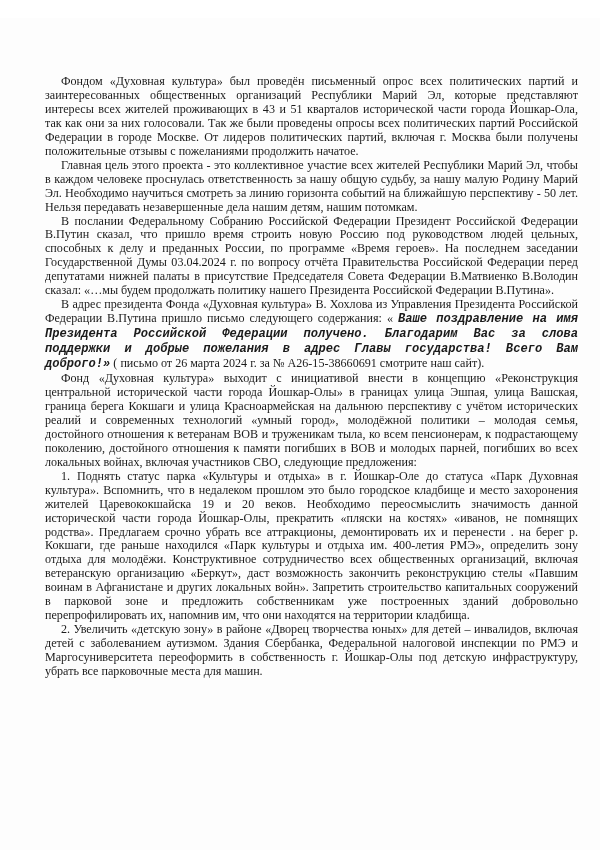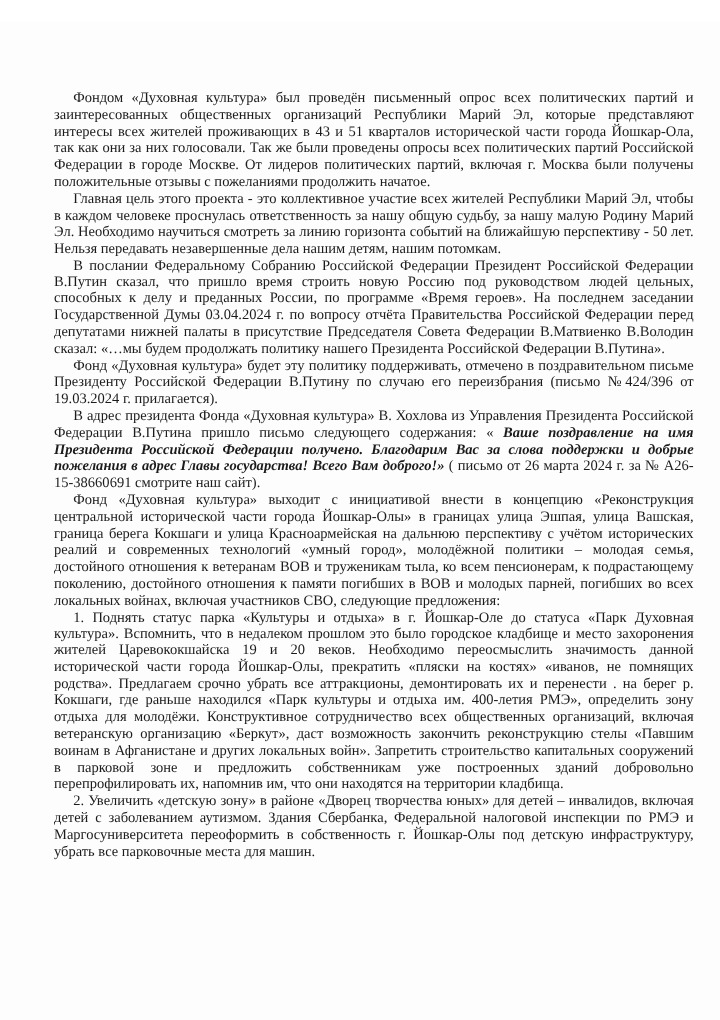--- a/index.html
+++ b/index.html
@@ -22,29 +22,28 @@
     margin-top: 18px;
   }
   .body-text .para {
     margin: 0;
     text-align: justify;
     text-indent: 16px;
     hyphens: none;
   }
   .seg-regular { font-weight: normal; font-style: normal; }
   .seg-bold { font-weight: normal; font-style: normal; }
-  .seg-bold-italic { font-weight: bold; font-style: italic; }
+  .seg-bold-italic { font-weight: bold; font-style: italic; font-family: Liberation Mono, monospace; }
 </style>
 </head>
 <body>
 
 <div class="page">
   <div class="body-text">
       <p class="para"><span class="seg-regular">Фондом «Духовная культура» был проведён письменный опрос всех политических партий и заинтересованных общественных организаций Республики Марий Эл, которые представляют интересы всех жителей проживающих в 43 и 51 кварталов исторической части города Йошкар-Ола, так как они за них голосовали. Так же были проведены опросы всех политических партий Российской Федерации в городе Москве. От лидеров политических партий, включая г. Москва  были получены положительные отзывы с пожеланиями продолжить начатое.</span></p>
       <p class="para"><span class="seg-bold">Главная цель этого проекта - это коллективное участие всех жителей Республики Марий Эл, чтобы в каждом человеке проснулась ответственность за нашу общую судьбу, за нашу малую Родину Марий Эл. Необходимо научиться смотреть за линию горизонта событий на ближайшую перспективу - 50 лет. Нельзя передавать незавершенные дела нашим детям, нашим потомкам.</span></p>
       <p class="para"><span class="seg-regular">В послании Федеральному Собранию Российской Федерации Президент Российской Федерации В.Путин сказал, что пришло время строить новую Россию под руководством людей цельных, способных к делу и преданных России, по программе </span><span class="seg-bold">«Время героев».</span><span class="seg-regular"> На последнем заседании Государственной Думы 03.04.2024 г. по вопросу отчёта Правительства Российской Федерации перед депутатами нижней палаты в присутствие Председателя Совета Федерации В.Матвиенко  В.Володин сказал: «…мы будем продолжать политику нашего Президента Российской Федерации В.Путина».</span></p>
-      <p class="para"><span class="seg-regular">Фонд «Духовная культура» будет эту политику поддерживать, отмечено в поздравительном  письме Президенту  Российской Федерации В.Путину по случаю его переизбрания  (письмо №424/396 от 19.03.2024 г. прилагается).</span></p>
       <p class="para"><span class="seg-regular">В адрес президента Фонда «Духовная культура» В. Хохлова из Управления Президента Российской Федерации В.Путина пришло письмо следующего содержания: « </span><span class="seg-bold-italic">Ваше поздравление на имя Президента Российской Федерации получено. Благодарим Вас за слова поддержки и добрые пожелания в адрес Главы государства! Всего Вам доброго!»</span><span class="seg-regular"> ( письмо от 26 марта 2024 г. за № А26-15-38660691 смотрите наш сайт).</span></p>
       <p class="para"><span class="seg-regular">Фонд  «Духовная  культура»  выходит  с  инициативой  внести  в  концепцию </span><span class="seg-bold">«Реконструкция центральной исторической части города Йошкар-Олы»</span><span class="seg-regular"> в границах улица Эшпая, улица Вашская, граница берега Кокшаги и улица Красноармейская на дальнюю перспективу с учётом исторических реалий и современных технологий «умный город», молодёжной политики – молодая семья, достойного  отношения к ветеранам ВОВ и труженикам тыла, ко всем пенсионерам, к подрастающему поколению, достойного отношения к памяти погибших в ВОВ и молодых парней, погибших во всех локальных войнах, включая участников СВО, следующие предложения:</span></p>
       <p class="para"><span class="seg-regular">1. Поднять статус парка «Культуры и отдыха» в г. Йошкар-Оле до статуса «Парк Духовная культура». Вспомнить, что в недалеком прошлом это было городское кладбище и  место  захоронения  жителей  Царевококшайска  19  и  20  веков.  Необходимо переосмыслить значимость данной исторической части города Йошкар-Олы, прекратить «пляски на костях» «иванов, не помнящих родства». Предлагаем срочно убрать все аттракционы, демонтировать их и перенести . на берег р. Кокшаги, где раньше находился «Парк культуры и отдыха им. 400-летия РМЭ», определить зону отдыха для молодёжи. Конструктивное сотрудничество всех общественных организаций, включая ветеранскую организацию «Беркут», даст возможность закончить реконструкцию стелы «Павшим воинам в Афганистане и других локальных войн». Запретить строительство капитальных сооружений в парковой зоне и предложить собственникам уже построенных зданий добровольно перепрофилировать их, напомнив им, что они находятся на территории кладбища.</span></p>
       <p class="para"><span class="seg-regular">2. Увеличить «детскую зону» в районе «Дворец творчества юных» для детей – инвалидов, включая детей с заболеванием аутизмом. Здания Сбербанка, Федеральной налоговой инспекции по РМЭ и Маргосуниверситета переоформить в собственность г. Йошкар-Олы под детскую инфраструктуру, убрать все парковочные места для машин.</span></p>
     </div>
 </div>
 
 </body></html>

